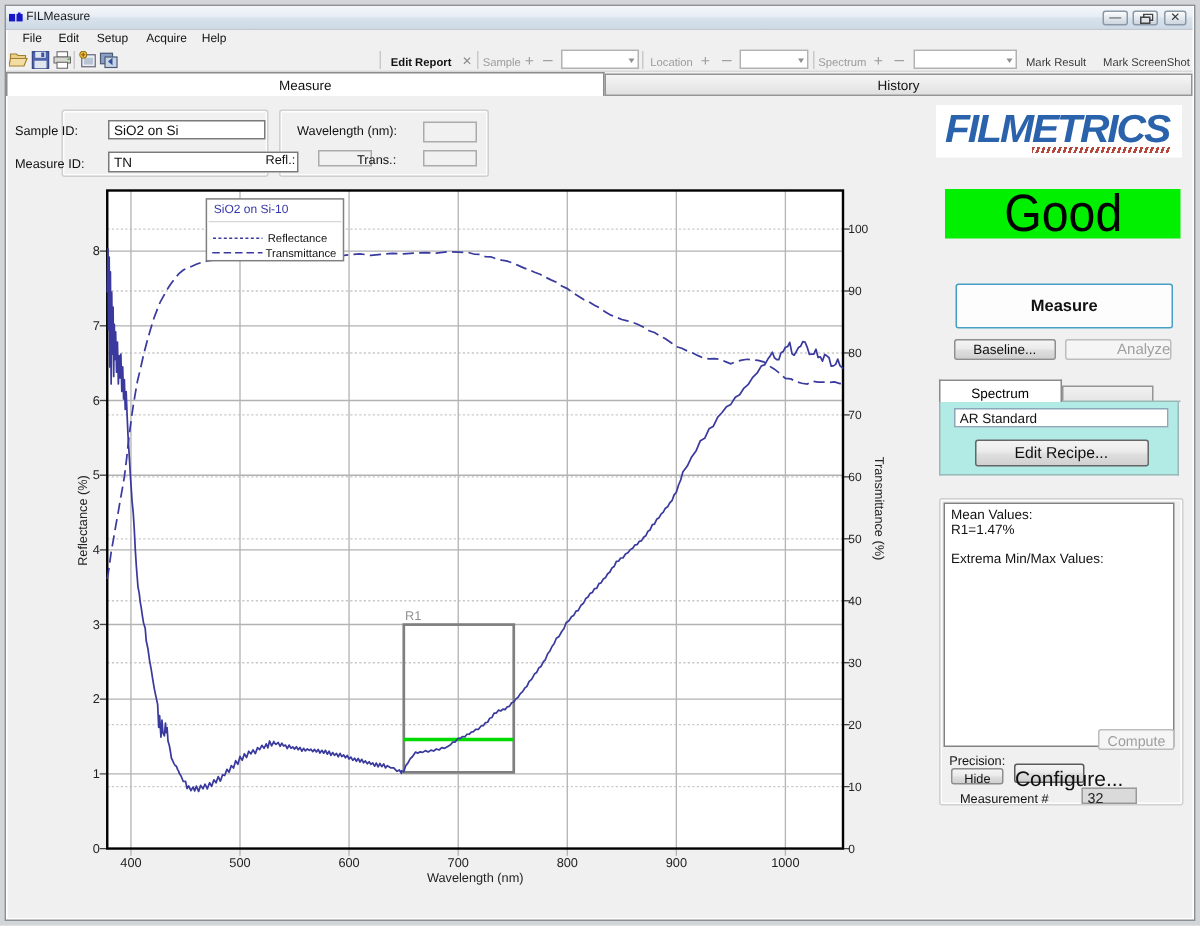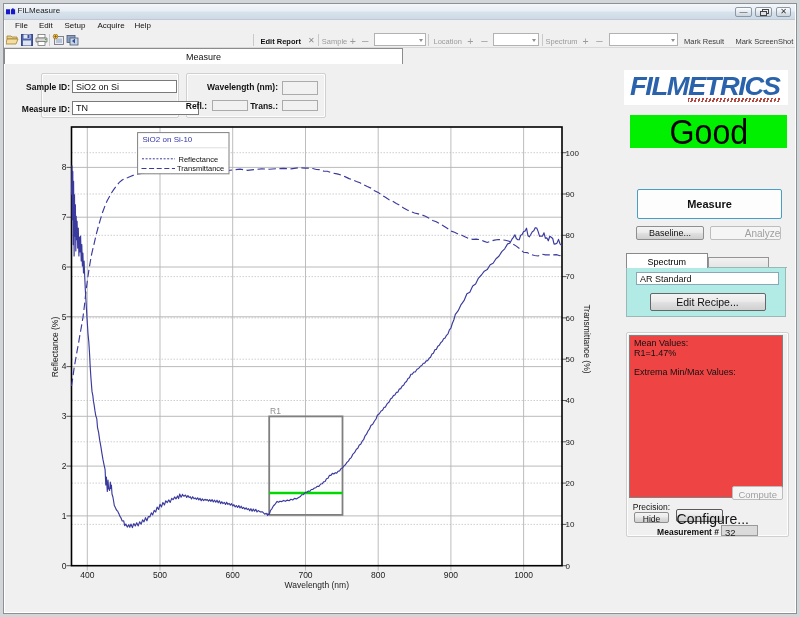--- a/index.html
+++ b/index.html
@@ -17,36 +17,36 @@
 #toolbar span{white-space:nowrap;}
 .tsep{position:absolute;top:1px;height:12px;width:1px;background:#c9c9c9;}
 .tcombo{position:absolute;top:0px;height:13px;background:#fff;border:1px solid #b2b2b2;}
 .tcombo i{position:absolute;right:2px;top:5px;width:0;height:0;border-left:2.5px solid transparent;border-right:2.5px solid transparent;border-top:3px solid #909090;}
 .gray{color:#9b9b9b;}
 #tabrow{position:absolute;left:4px;top:48px;width:791px;height:16px;}
 #tab1{position:absolute;left:0;top:0;width:399px;height:16px;background:#fff;border:1px solid #8c8c8c;border-bottom:none;font-size:9px;text-align:center;padding-top:3px;color:#111;}
 #tab2{position:absolute;left:399px;top:1px;width:392px;height:15px;background:linear-gradient(#f6f6f6,#e0e0e0);border:1px solid #949494;font-size:9px;text-align:center;padding-top:2px;color:#111;}
 .gbox{position:absolute;border:1px solid #d0d0d0;box-shadow:inset 0 0 0 1px #fdfdfd;border-radius:2px;}
 .lbl{position:absolute;font-size:8.5px;color:#111;white-space:nowrap;}
-.lblr{position:absolute;font-size:8.5px;color:#111;white-space:nowrap;text-align:right;font-weight:bold;}
+.lblr{position:absolute;font-size:8.5px;color:#111;white-space:nowrap;}
 .tb{position:absolute;background:#fff;border:1px solid #7a7a7a;font-size:9px;color:#111;padding:1px 0 0 3px;white-space:nowrap;}
 .tbd{position:absolute;background:#f1f1f1;border:1px solid #ababab;}
 .btn{position:absolute;background:linear-gradient(#f4f4f4 0%,#ebebeb 45%,#dfdfdf 55%,#d0d0d0 100%);border:1px solid #8e8e8e;border-radius:2px;text-align:center;color:#111;}
 .btnd{position:absolute;background:#f5f5f5;border:1px solid #bdbdbd;border-radius:2px;text-align:center;color:#9f9f9f;}
 #logo{position:absolute;left:624px;top:70px;width:164px;height:35px;background:#fff;}
 #logotxt{position:absolute;left:6px;top:2px;font-size:29px;font-weight:bold;font-style:italic;color:#2a63ac;letter-spacing:-1.5px;transform:scale(0.94,0.9);transform-origin:top left;white-space:nowrap;}
 #logodash{position:absolute;left:64px;top:28px;width:92px;height:4px;background:repeating-linear-gradient(110deg,#b5473c 0 1.7px,rgba(0,0,0,0) 1.7px 3.4px);}
-#good{position:absolute;left:630px;top:115px;width:157px;height:33px;background:#00f000;text-align:center;}
+#good{position:absolute;left:630px;top:126px;width:157px;height:33px;background:#00f000;text-align:center;}
 #good span{font-size:35px;color:#000;line-height:34px;display:inline-block;transform:scaleX(0.92);}
 #measureBtn{position:absolute;left:637px;top:189px;width:145px;height:30px;background:#fdfdfd;border:1.5px solid #46a0c5;border-radius:2px;text-align:center;font-size:11px;font-weight:bold;color:#111;padding-top:8px;}
 #spectab{position:absolute;left:625.7px;top:252.5px;width:82px;height:15.5px;background:#fff;border:1px solid #898989;border-bottom:none;font-size:9px;text-align:center;padding-top:3px;}
 #thicktab{position:absolute;left:707.5px;top:257px;width:61.5px;height:11px;background:linear-gradient(#f2f2f2,#ddd);border:1px solid #949494;font-size:8.5px;text-align:center;padding-top:15px;}
 #cyanpanel{position:absolute;left:625.7px;top:267.5px;width:160.5px;height:49px;background:#b2ebe6;border:1px solid #9ab8b6;border-top:none;}
 #cyantop{position:absolute;left:707.5px;top:267px;width:79px;height:1px;background:#9ab8b6;}
-#resultbox{position:absolute;left:629px;top:335px;width:153.5px;height:163.4px;background:#ef4444;border:1px solid #828282;font-size:9px;line-height:9.6px;color:#111;padding:3px 0 0 4px;}
+#resultbox{position:absolute;left:629px;top:335px;width:153.5px;height:163.4px;background:#ffffff;border:1px solid #828282;font-size:9px;line-height:9.6px;color:#111;padding:3px 0 0 4px;}
 </style></head>
 <body>
 <div id="frame"></div>
 <div id="inner"></div>
 <div id="titlebar"></div>
 <svg class="abs" style="left:6px;top:8px" width="10" height="8" viewBox="0 0 11 8">
     <rect x="0" y="1" width="4.5" height="5.5" fill="#1717c8"></rect>
     <rect x="5.5" y="1" width="4.5" height="5.5" fill="#1717c8"></rect>
     <rect x="6.5" y="0" width="2" height="2" fill="#1717c8"></rect>
   </svg>
@@ -121,20 +121,21 @@
 <span class="abs gray" style="left:578.5px;top:1.5px;font-size:10.5px;">+</span>
 <span class="abs gray" style="left:592.3px;top:0.5px;font-size:11.5px;">–</span>
 <div class="tcombo" style="left:604.8px;width:69px;">
       <i></i>
     </div>
 <span class="abs" style="left:680px;top:3.5px;">Mark Result</span>
 <span class="abs" style="left:731.4px;top:3.5px;">Mark ScreenShot</span>
 </div>
 <div id="tabrow">
     <div id="tab1">Measure</div>
+    <div id="tab2">History</div>
   </div>
 <div class="gbox" style="left:41px;top:73px;width:138px;height:45px;"></div>
 <div class="gbox" style="left:185.6px;top:73px;width:140.4px;height:45px;"></div>
 <div class="lblr" style="left:10px;top:82px;width:60px;">Sample ID:</div>
 <div class="tb" style="left:72px;top:79.7px;width:105px;height:13.6px;">SiO2 on Si</div>
 <div class="lblr" style="left:10px;top:103.5px;width:60px;">Measure ID:</div>
 <div class="tb" style="left:72px;top:101px;width:127px;height:14px;">TN</div>
 <div class="lblr" style="left:198px;top:82px;width:80px;">Wavelength (nm):</div>
 <div class="tbd" style="left:282.4px;top:81.4px;width:35.2px;height:13.6px;"></div>
 <div class="lblr" style="left:177px;top:101px;width:30px;">Refl.:</div>

